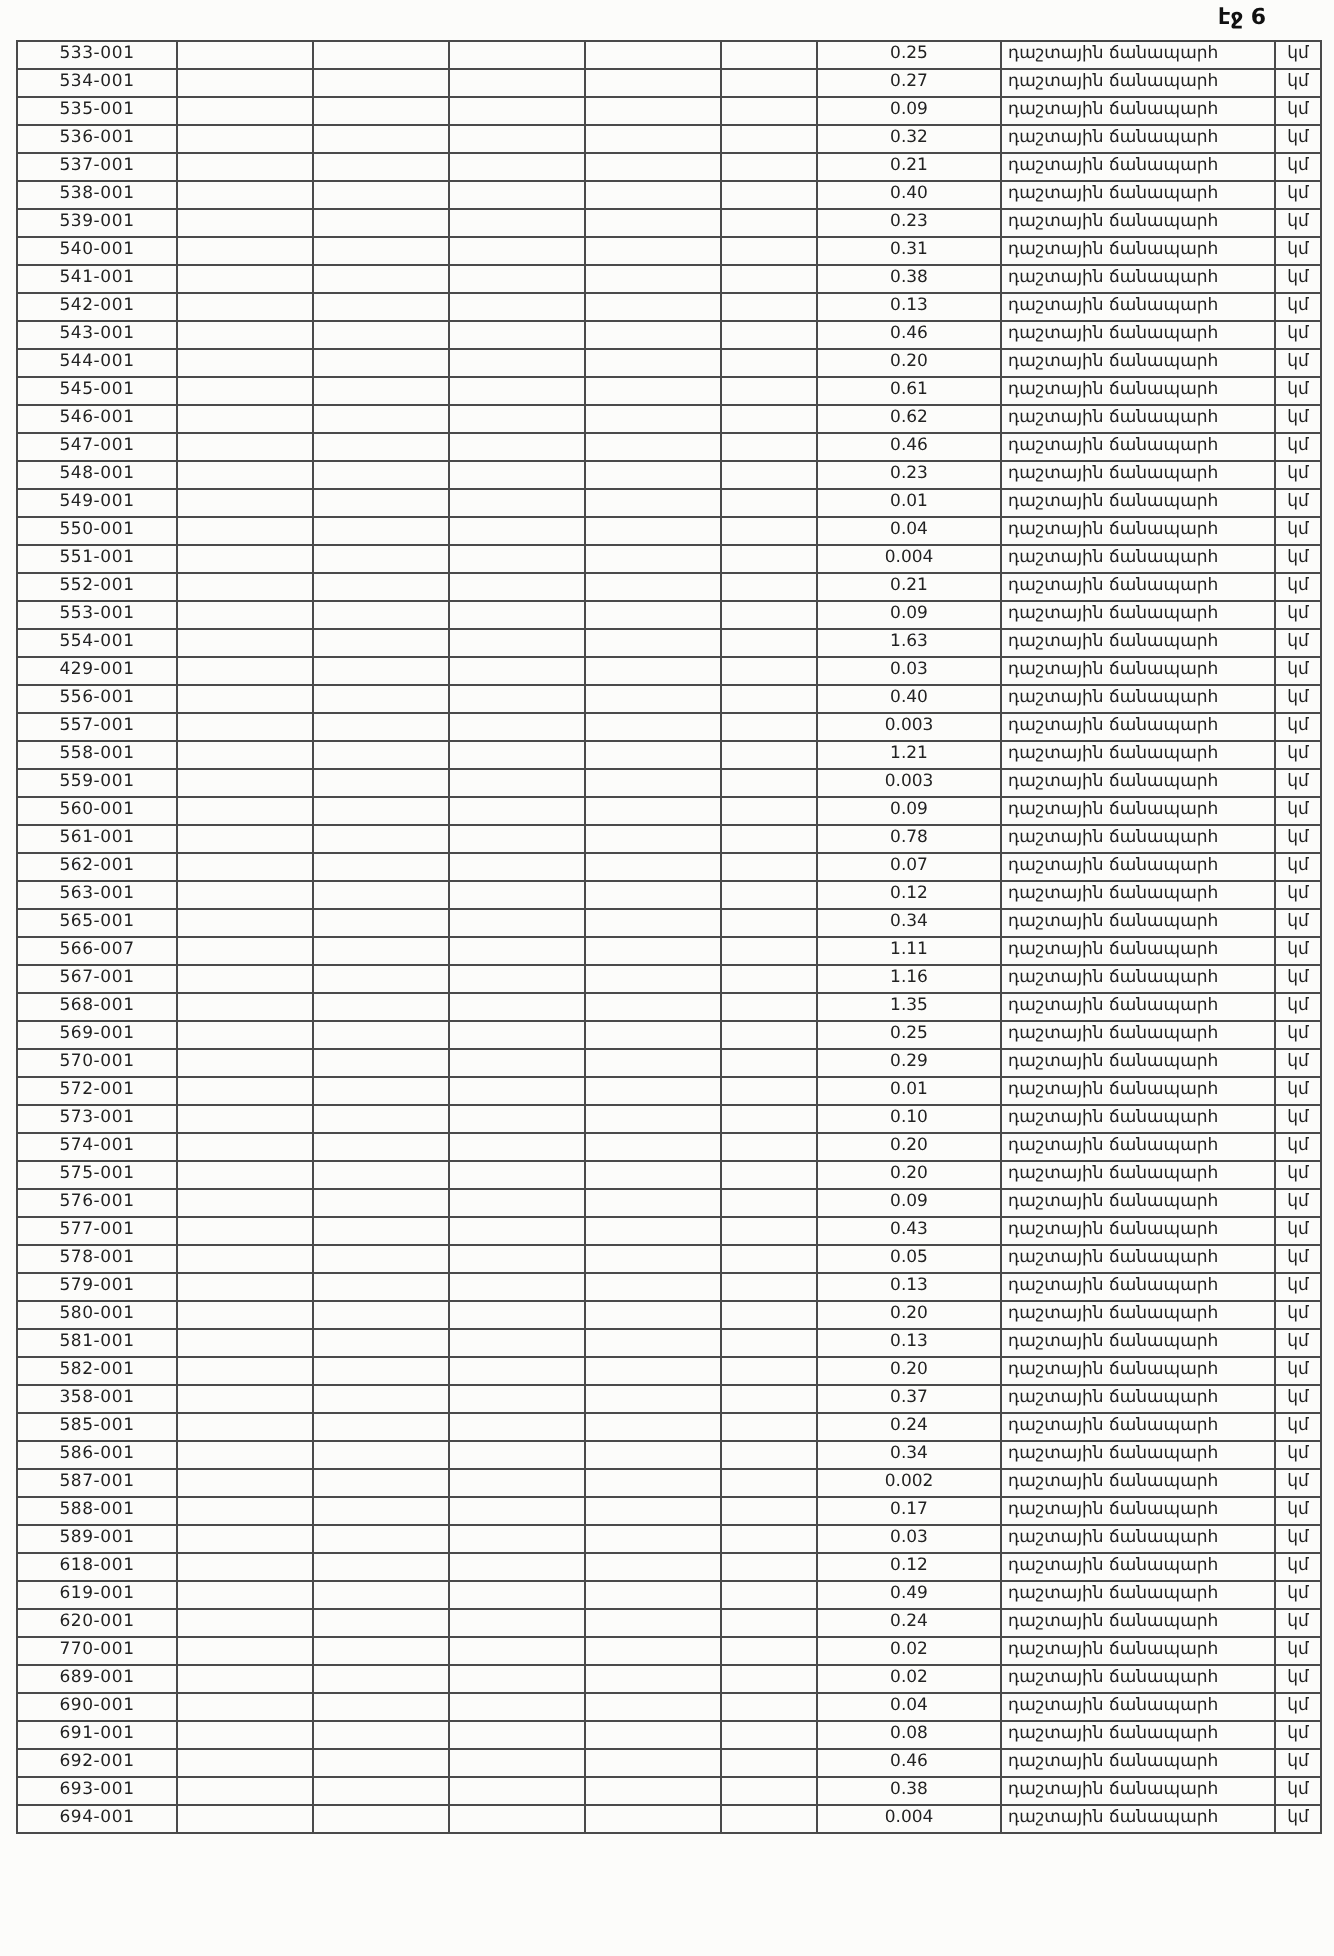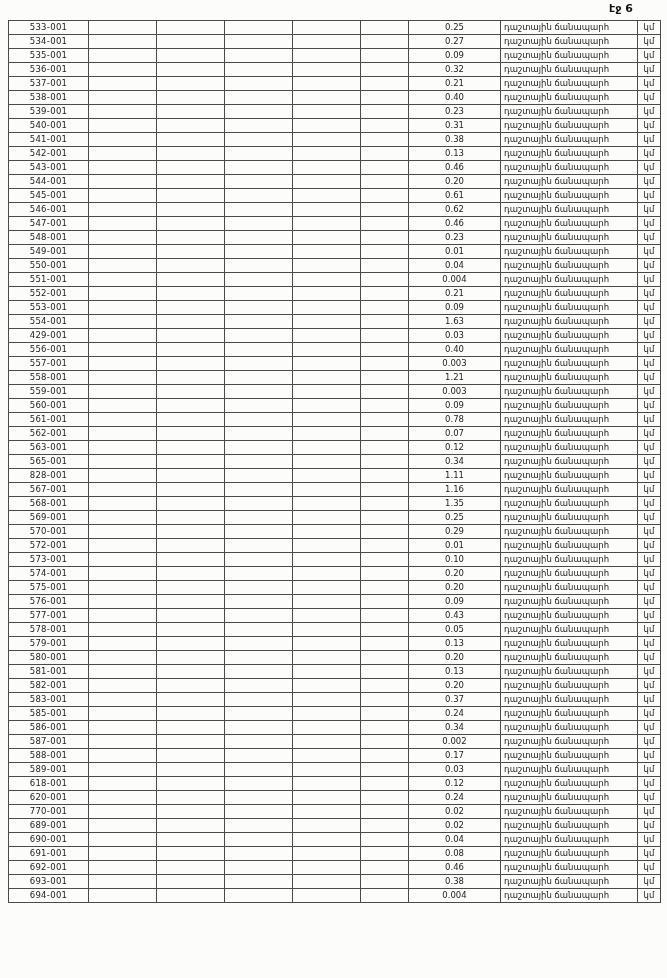--- a/index.html
+++ b/index.html
@@ -409,21 +409,21 @@
     <td class="c-e"></td>
     <td class="c-e"></td>
     <td class="c-e"></td>
     <td class="c-e"></td>
     <td class="c-e"></td>
     <td class="c-val">0.34</td>
     <td class="c-name">դաշտային ճանապարհ</td>
     <td class="c-unit">կմ</td>
   </tr>
       <tr>
-    <td class="c-id">828-001</td>
+    <td class="c-id">566-007</td>
     <td class="c-e"></td>
     <td class="c-e"></td>
     <td class="c-e"></td>
     <td class="c-e"></td>
     <td class="c-e"></td>
     <td class="c-val">1.11</td>
     <td class="c-name">դաշտային ճանապարհ</td>
     <td class="c-unit">կմ</td>
   </tr>
       <tr>
@@ -585,21 +585,21 @@
     <td class="c-e"></td>
     <td class="c-e"></td>
     <td class="c-e"></td>
     <td class="c-e"></td>
     <td class="c-e"></td>
     <td class="c-val">0.20</td>
     <td class="c-name">դաշտային ճանապարհ</td>
     <td class="c-unit">կմ</td>
   </tr>
       <tr>
-    <td class="c-id">583-001</td>
+    <td class="c-id">358-001</td>
     <td class="c-e"></td>
     <td class="c-e"></td>
     <td class="c-e"></td>
     <td class="c-e"></td>
     <td class="c-e"></td>
     <td class="c-val">0.37</td>
     <td class="c-name">դաշտային ճանապարհ</td>
     <td class="c-unit">կմ</td>
   </tr>
       <tr>
@@ -658,20 +658,31 @@
     <td class="c-unit">կմ</td>
   </tr>
       <tr>
     <td class="c-id">618-001</td>
     <td class="c-e"></td>
     <td class="c-e"></td>
     <td class="c-e"></td>
     <td class="c-e"></td>
     <td class="c-e"></td>
     <td class="c-val">0.12</td>
+    <td class="c-name">դաշտային ճանապարհ</td>
+    <td class="c-unit">կմ</td>
+  </tr>
+      <tr>
+    <td class="c-id">619-001</td>
+    <td class="c-e"></td>
+    <td class="c-e"></td>
+    <td class="c-e"></td>
+    <td class="c-e"></td>
+    <td class="c-e"></td>
+    <td class="c-val">0.49</td>
     <td class="c-name">դաշտային ճանապարհ</td>
     <td class="c-unit">կմ</td>
   </tr>
       <tr>
     <td class="c-id">620-001</td>
     <td class="c-e"></td>
     <td class="c-e"></td>
     <td class="c-e"></td>
     <td class="c-e"></td>
     <td class="c-e"></td>

